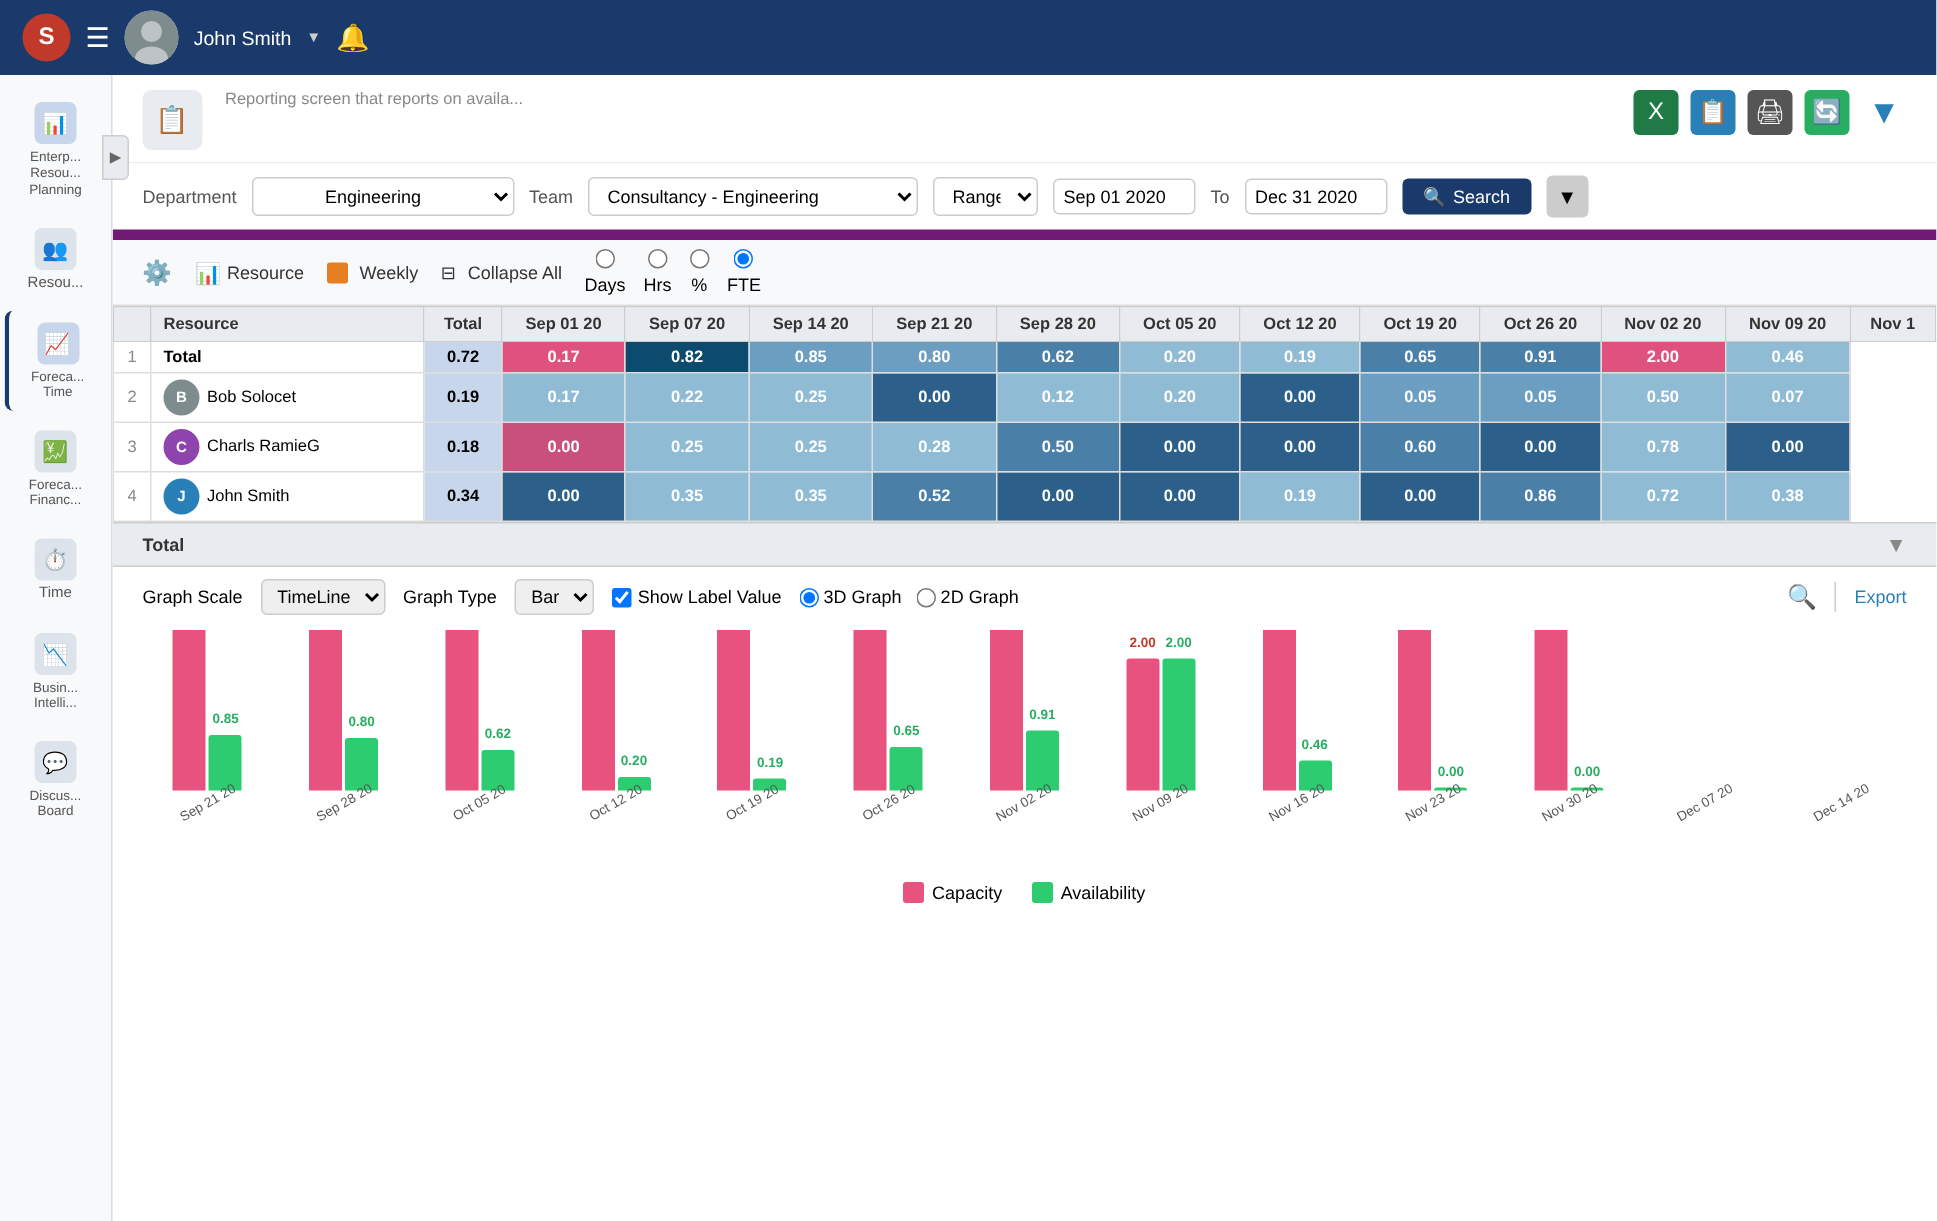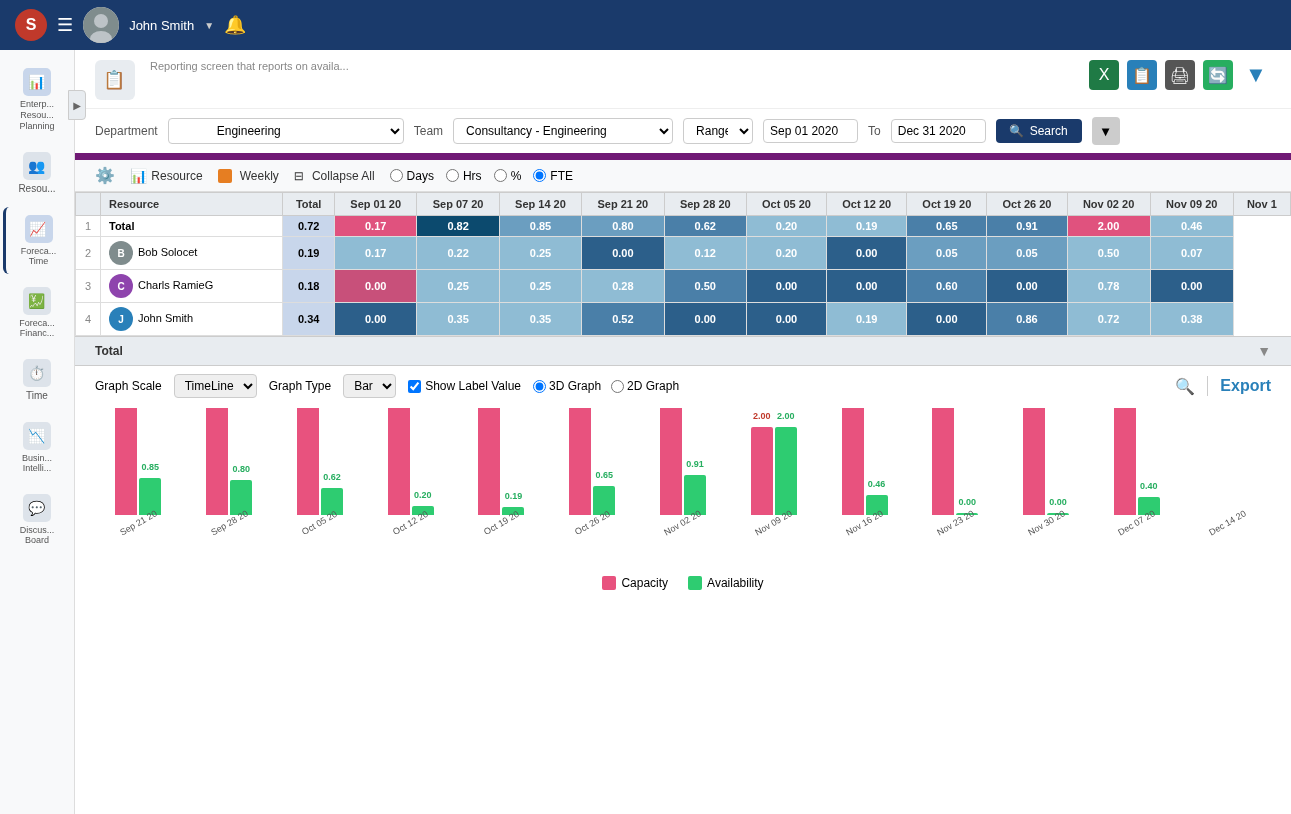--- a/index.html
+++ b/index.html
@@ -138,21 +138,21 @@
     }
     .filter-label { font-size: 12px; color: #555; }
     .filter-select {
       border: 1px solid #ccc;
       border-radius: 4px;
       padding: 4px 8px;
       font-size: 12px;
       background: white;
       cursor: pointer;
     }
-    .filter-select-wide { width: 236px; padding-left: 44px; }
+    .filter-select-wide { width: 175px; padding-left: 44px; }
     .date-input {
       border: 1px solid #ccc;
       border-radius: 4px;
       padding: 4px 6px;
       font-size: 12px;
       width: 95px;
     }
     .search-btn {
       background: #1a3a6b;
       color: white;
@@ -172,21 +172,21 @@
       gap: 15px;
       background: #f8f9fa;
       border-bottom: 1px solid #ddd;
     }
     .view-icon { font-size: 16px; color: #666; cursor: pointer; }
     .view-btn {
       display: flex; align-items: center; gap: 4px;
       font-size: 12px; color: #333; cursor: pointer;
     }
     .radio-group { display: flex; align-items: center; gap: 12px; }
-    .radio-opt { display: flex; align-items: center; gap: 4px; font-size: 12px; cursor: pointer; }
+    .radio-opt { display: flex; align-items: center; gap: 4px; font-size: 12px; cursor: pointer; flex-direction: column; }
     .radio-opt input { cursor: pointer; }
 
     
     .table-container {
       overflow: auto;
       max-height: 260px;
     }
     .resource-table {
       width: 100%;
       border-collapse: collapse;
@@ -252,21 +252,21 @@
       border: 1px solid #ccc;
       border-radius: 4px;
       padding: 3px 6px;
       font-size: 12px;
     }
     .chart-checkbox { display: flex; align-items: center; gap: 4px; }
     .chart-radio-group { display: flex; align-items: center; gap: 10px; }
     .chart-radio { display: flex; align-items: center; gap: 3px; }
     .export-btn {
       background: none; border: none;
-      color: #2980b9; font-size: 16px; cursor: pointer; font-weight: bold;
+      color: #2980b9; font-size: 12px; cursor: pointer; font-weight: normal;
       margin-left: auto;
     }
 
     
     .bar-chart-wrapper {
       overflow-x: auto;
       overflow-y: hidden;
     }
     .bar-chart {
       display: flex;
@@ -694,26 +694,20 @@
           <div class="bar-group">
             <div class="bars">
               <div class="bar capacity" style="height: 110px;"></div>
               <div class="bar availability" style="height: 2px;">
                 <span class="bar-label" style="color: rgb(39, 174, 96);">0.00</span>
               </div>
             </div>
             <div class="bar-x-label">Nov 30 20</div>
           </div>
           <div class="bar-group">
-            <div class="bars">
-              <div class="bar capacity" style="height: 110px;"></div>
-              <div class="bar availability" style="height: 18px;">
-                <span class="bar-label" style="color: rgb(39, 174, 96);">0.40</span>
-              </div>
-            </div>
             <div class="bar-x-label">Dec 07 20</div>
           </div>
           <div class="bar-group">
             <div class="bar-x-label">Dec 14 20</div>
           </div>
         </div>
     </div>
 
     <div class="chart-legend">
       <div class="legend-item">

